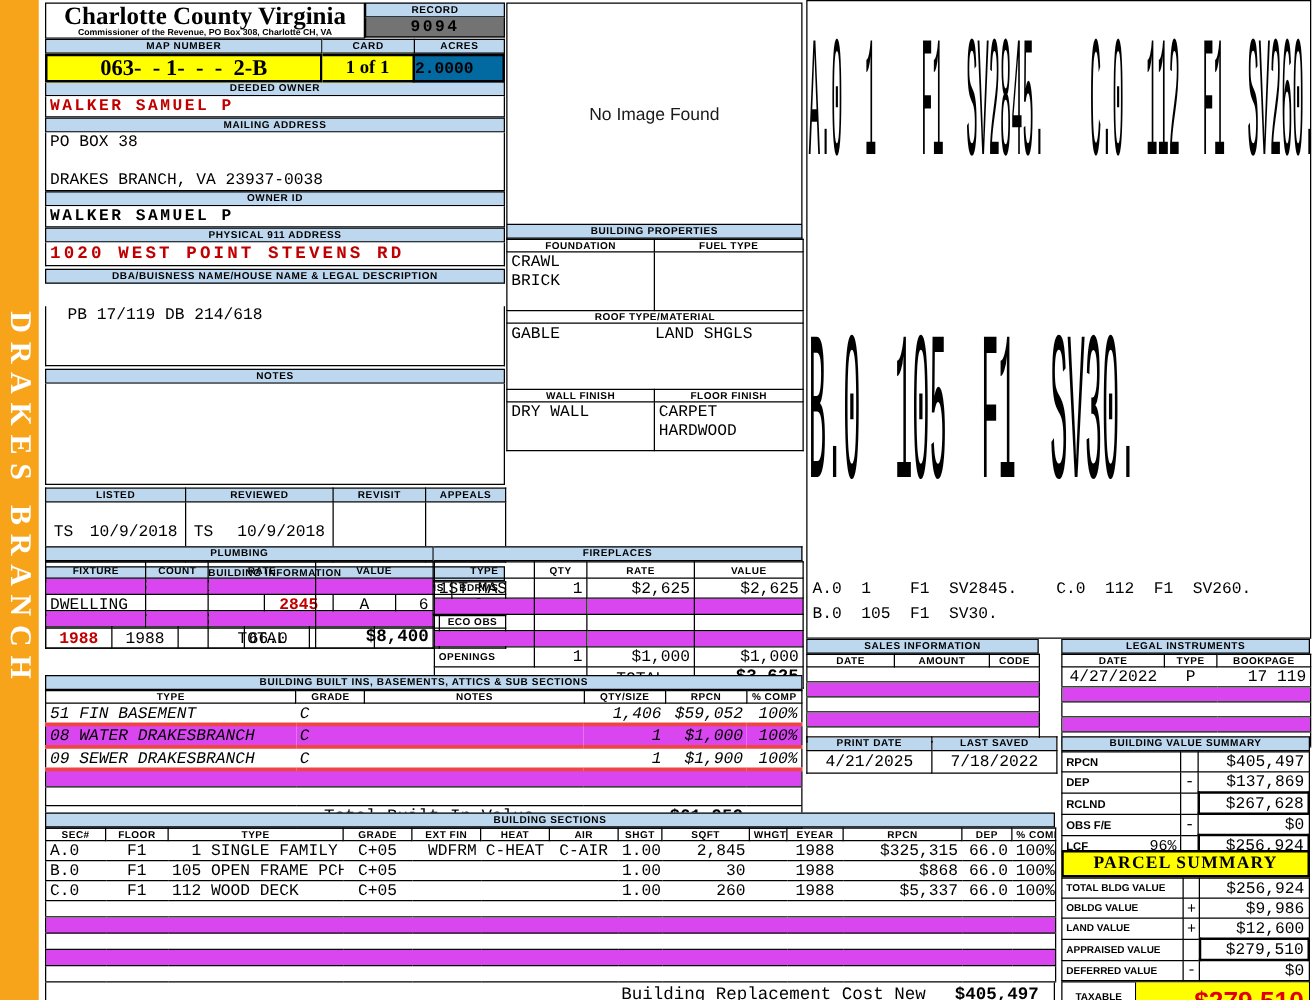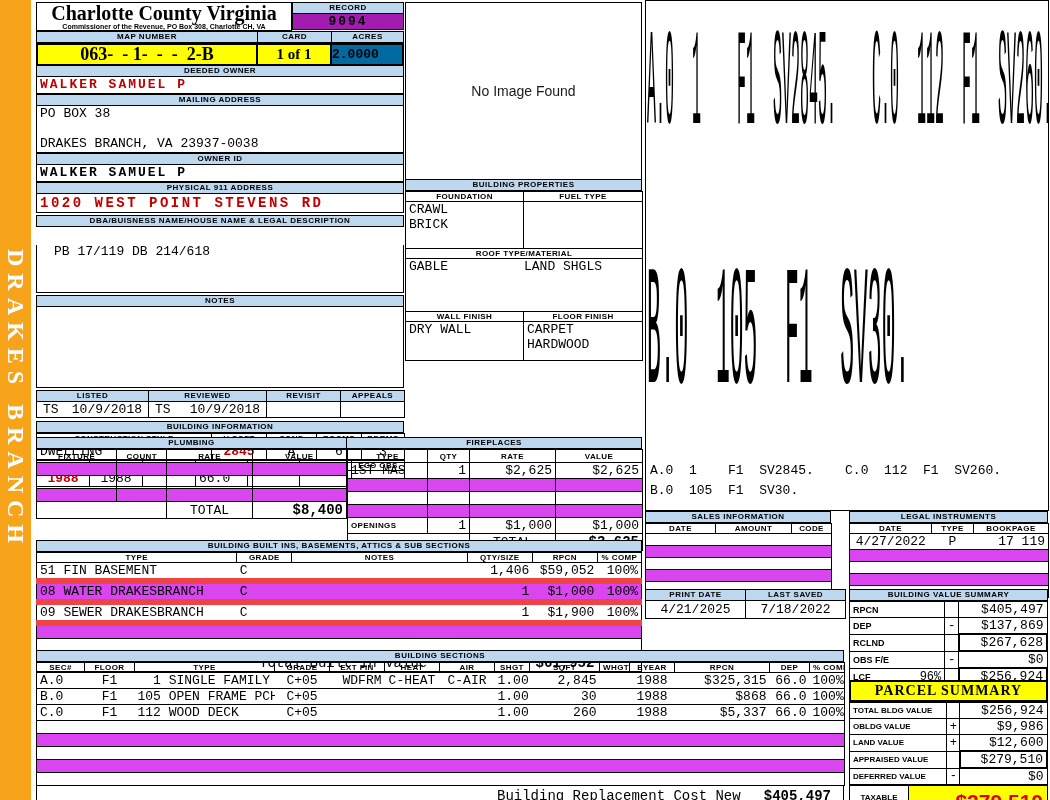--- a/index.html
+++ b/index.html
@@ -23,39 +23,39 @@
   .pre{white-space:pre;}
   .stripe{background:#d946ef;}
   .grid td{border:1px solid #000;}
   
   .left-col{position:absolute;left:36px;top:2px;width:368px;}
   .hdr-top{display:flex;}
   .title-box{width:254px;border:1px solid #000;height:26px;padding-top:1px;}
   .county-title{font:bold 20px "Liberation Serif",serif;text-align:center;line-height:19px;}
   .commissioner{font:bold 7px "Liberation Sans",sans-serif;text-align:center;}
   .rec-col{width:112px;}
-  .rec-val{border:1px solid #000;border-top:none;background:#a21caf;font:bold 13px "Liberation Mono",monospace;
+  .rec-val{border:1px solid #000;border-top:none;background:#737373;font:bold 13px "Liberation Mono",monospace;
            text-align:center;height:15px;line-height:15px;letter-spacing:2px;}
   .map-row{display:flex;}
   .map-val{border:2px solid #000;background:#FFFF00;font:bold 18px "Liberation Serif",serif;
            text-align:center;height:19px;line-height:19px;}
   .card-val{border:2px solid #000;border-left:none;background:#FFFF00;font:bold 15px "Liberation Serif",serif;
             text-align:center;height:19px;line-height:19px;}
   .acres-val{border:2px solid #000;border-left:none;background:#0369a1;font:bold 13px "Liberation Mono",monospace;
              text-align:left;height:19px;line-height:19px;}
   .field{border:1px solid #000;border-top:none;background:#fff;}
   .line1{height:16px;line-height:16px;padding-left:3px;}
   .mailing{height:46px;padding-left:3px;}
   .mailing div{line-height:15px;}
   .mailing .m2{margin-top:15px;}
   .dba{height:47px;padding-left:17px;}
   .dba div{margin-top:18px;line-height:14px;}
   .notes-box{height:80px;}
   .gap2{height:2px;} .gap3{height:3px;}
-  .listed-cell{display:flex;justify-content:space-between;padding:0 3px;}
+  .listed-cell{display:flex;justify-content:space-between;padding:16px 3px;}
   
   .bi td{border:1px solid #000;height:13px;}
   .bi .hrow td{height:9px;}
   
   .mid-col{position:absolute;left:405px;top:2px;width:237px;}
   .img-box{border:1px solid #000;height:176px;display:flex;align-items:center;justify-content:center;
            font:14px "Liberation Sans",sans-serif;color:#1a1a1a;}
   .props td{border:1px solid #000;}
   .props .hc{height:9px;}
   .props .val2{height:46px;vertical-align:top;}
@@ -66,21 +66,21 @@
   .roof-flex span{width:50%;}
   
   .plumb-fire{position:absolute;left:36px;top:437px;display:flex;}
   .ptable td{border:1px solid #000;height:12px;}
   .ptable .dr td{height:12px;}
   .ptable .tr td{height:13px;}
   
   .builtins{position:absolute;left:36px;top:540px;width:606px;}
   .bit{width:606px;border:1px solid #000;}
   .bit .ch td{border:1px solid #000;height:9px;}
-  .bit .dr td{border-top:1px solid #000;border-bottom:6px solid #ef4444;height:12px;}
+  .bit .dr td{border-top:1px solid #000;border-bottom:3px solid #ef4444;height:12px;font-style:italic;}
   .bit .er td{height:12px;border-top:1px solid #000;border-bottom:1px solid #000;}
   .bit .tot td{height:17px;border-top:1px solid #000;}
   .bit .tot .v{font-size:14px;}
   
   .sections{position:absolute;left:36px;top:650px;width:808px;}
   .sect{width:808px;border:1px solid #000;}
   .sect .ch td{border:1px solid #000;height:9px;}
   .sect .dr td,.sect .er td{border-top:1px solid #000;border-bottom:1px solid #000;height:12px;}
   .sect-footer{border:1px solid #000;border-top:none;height:19px;display:flex;align-items:center;}
   .sect-footer .lbl{margin-left:460px;font:14px "Liberation Mono",monospace;}

